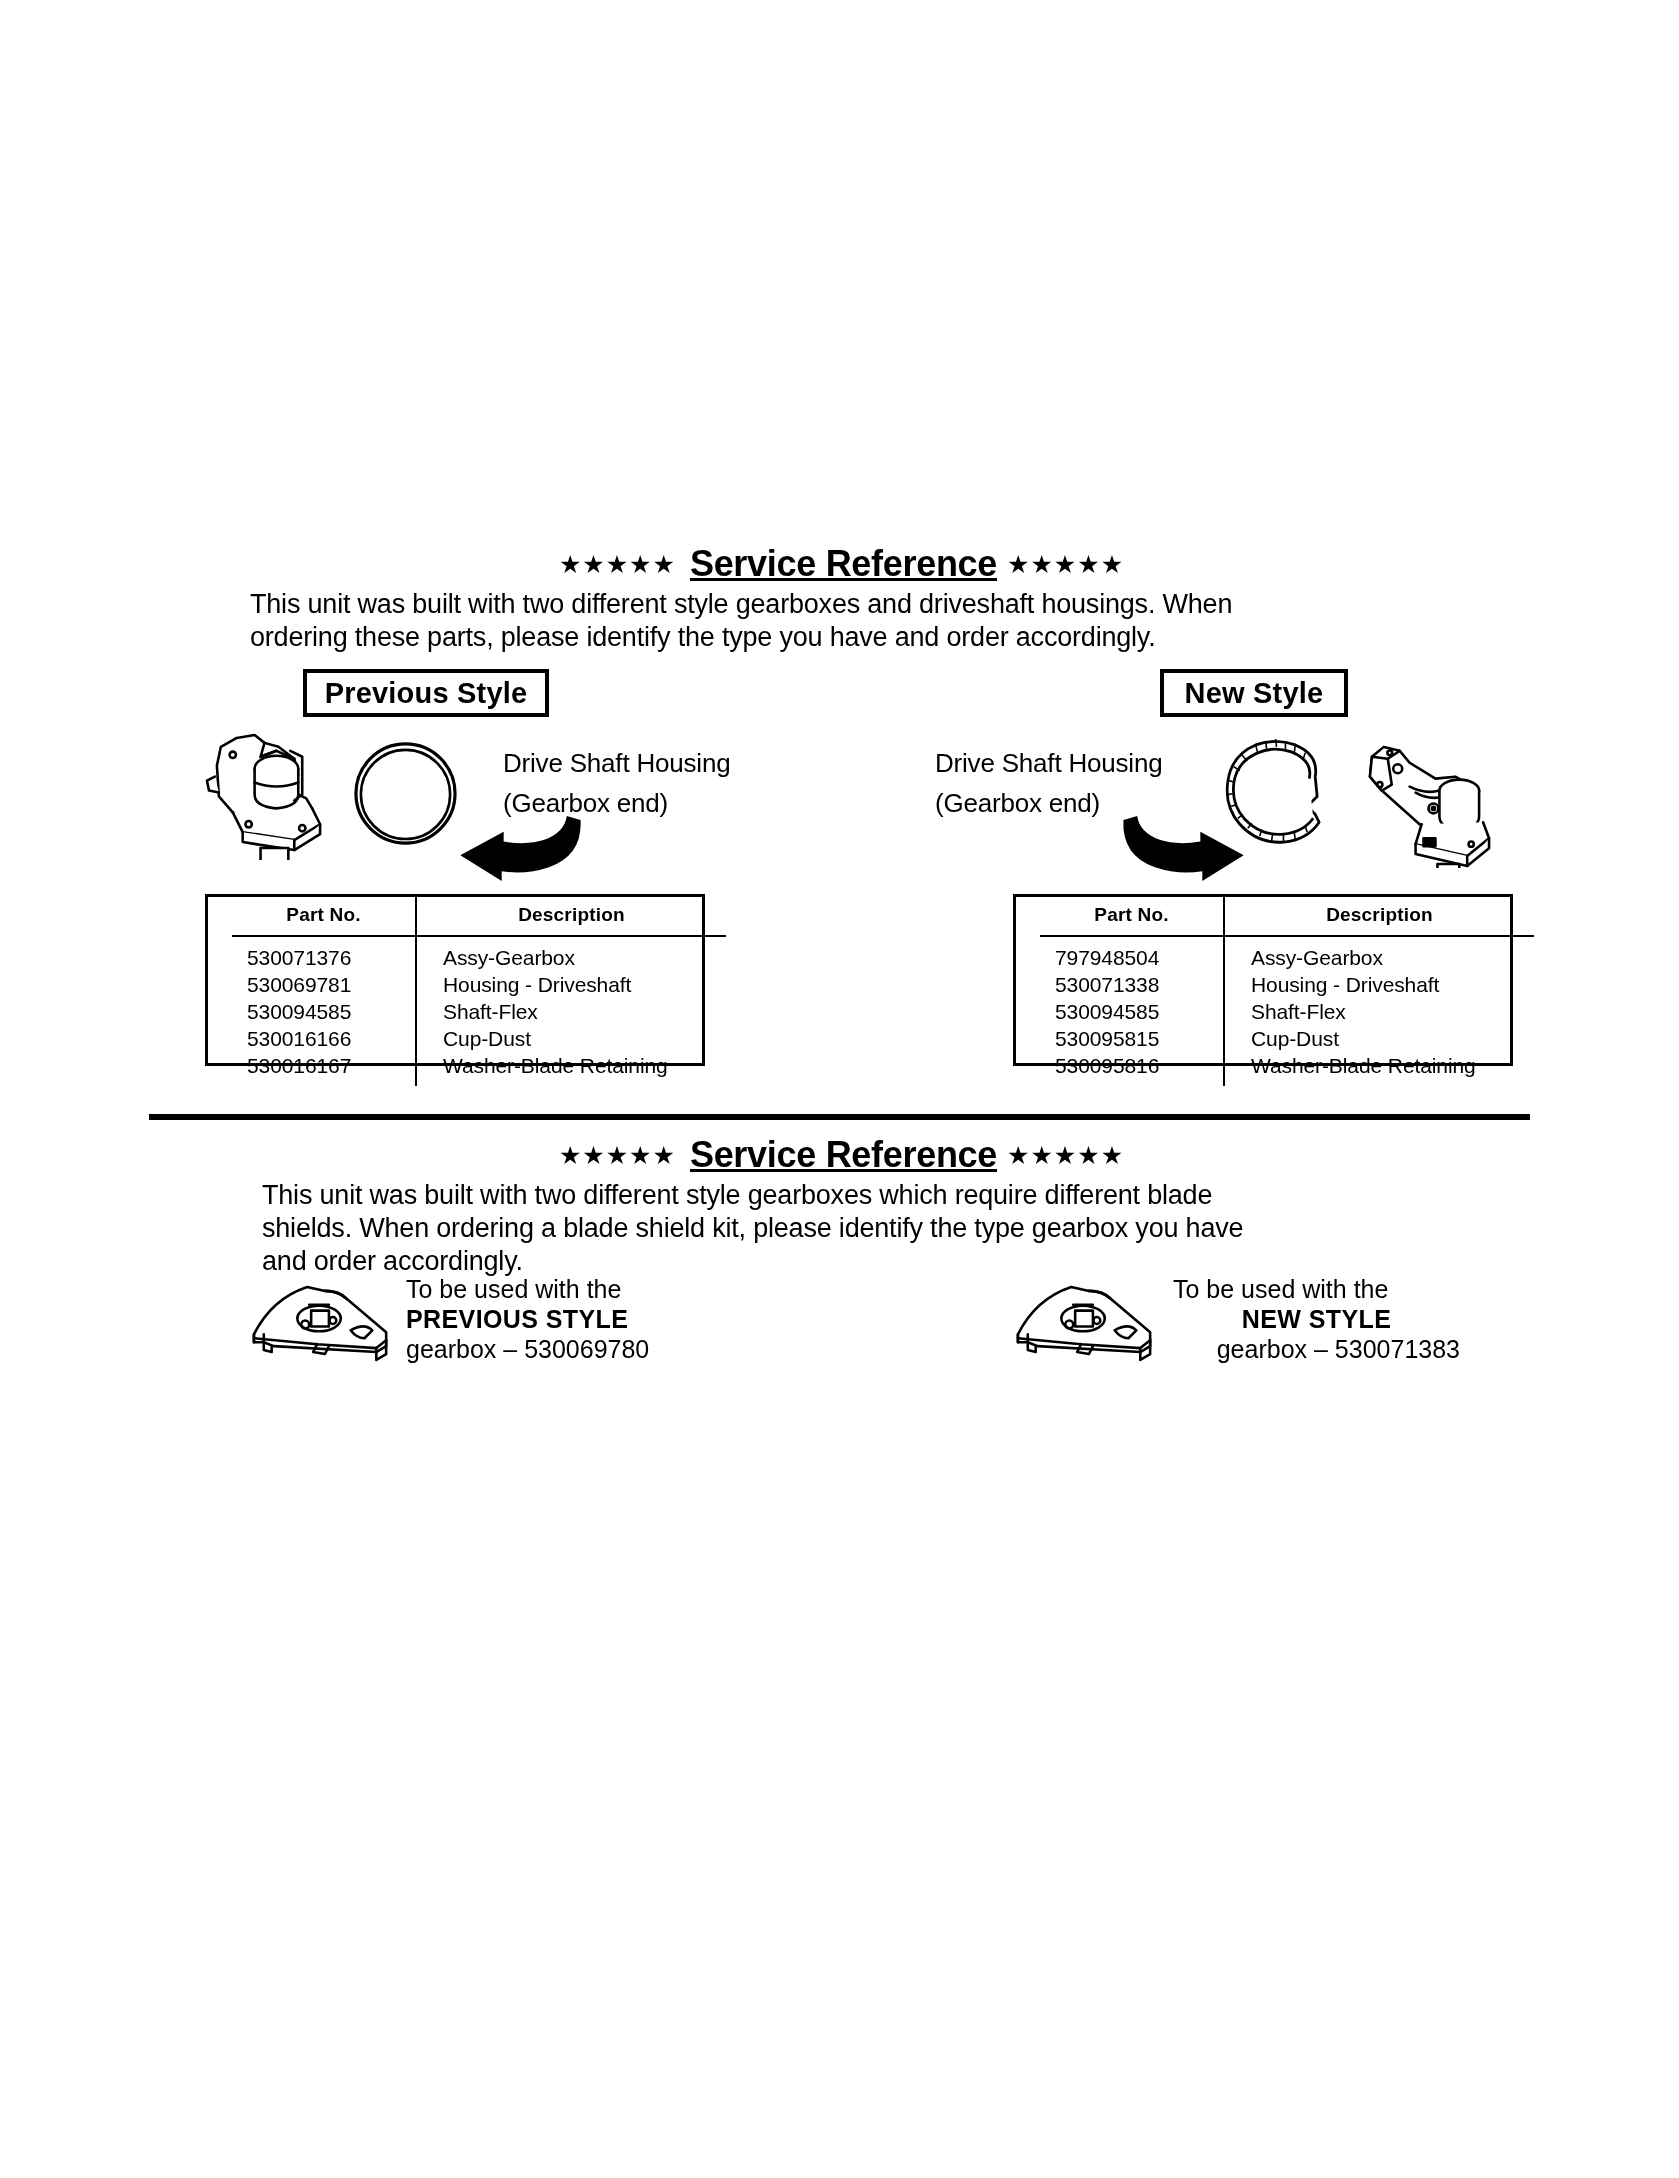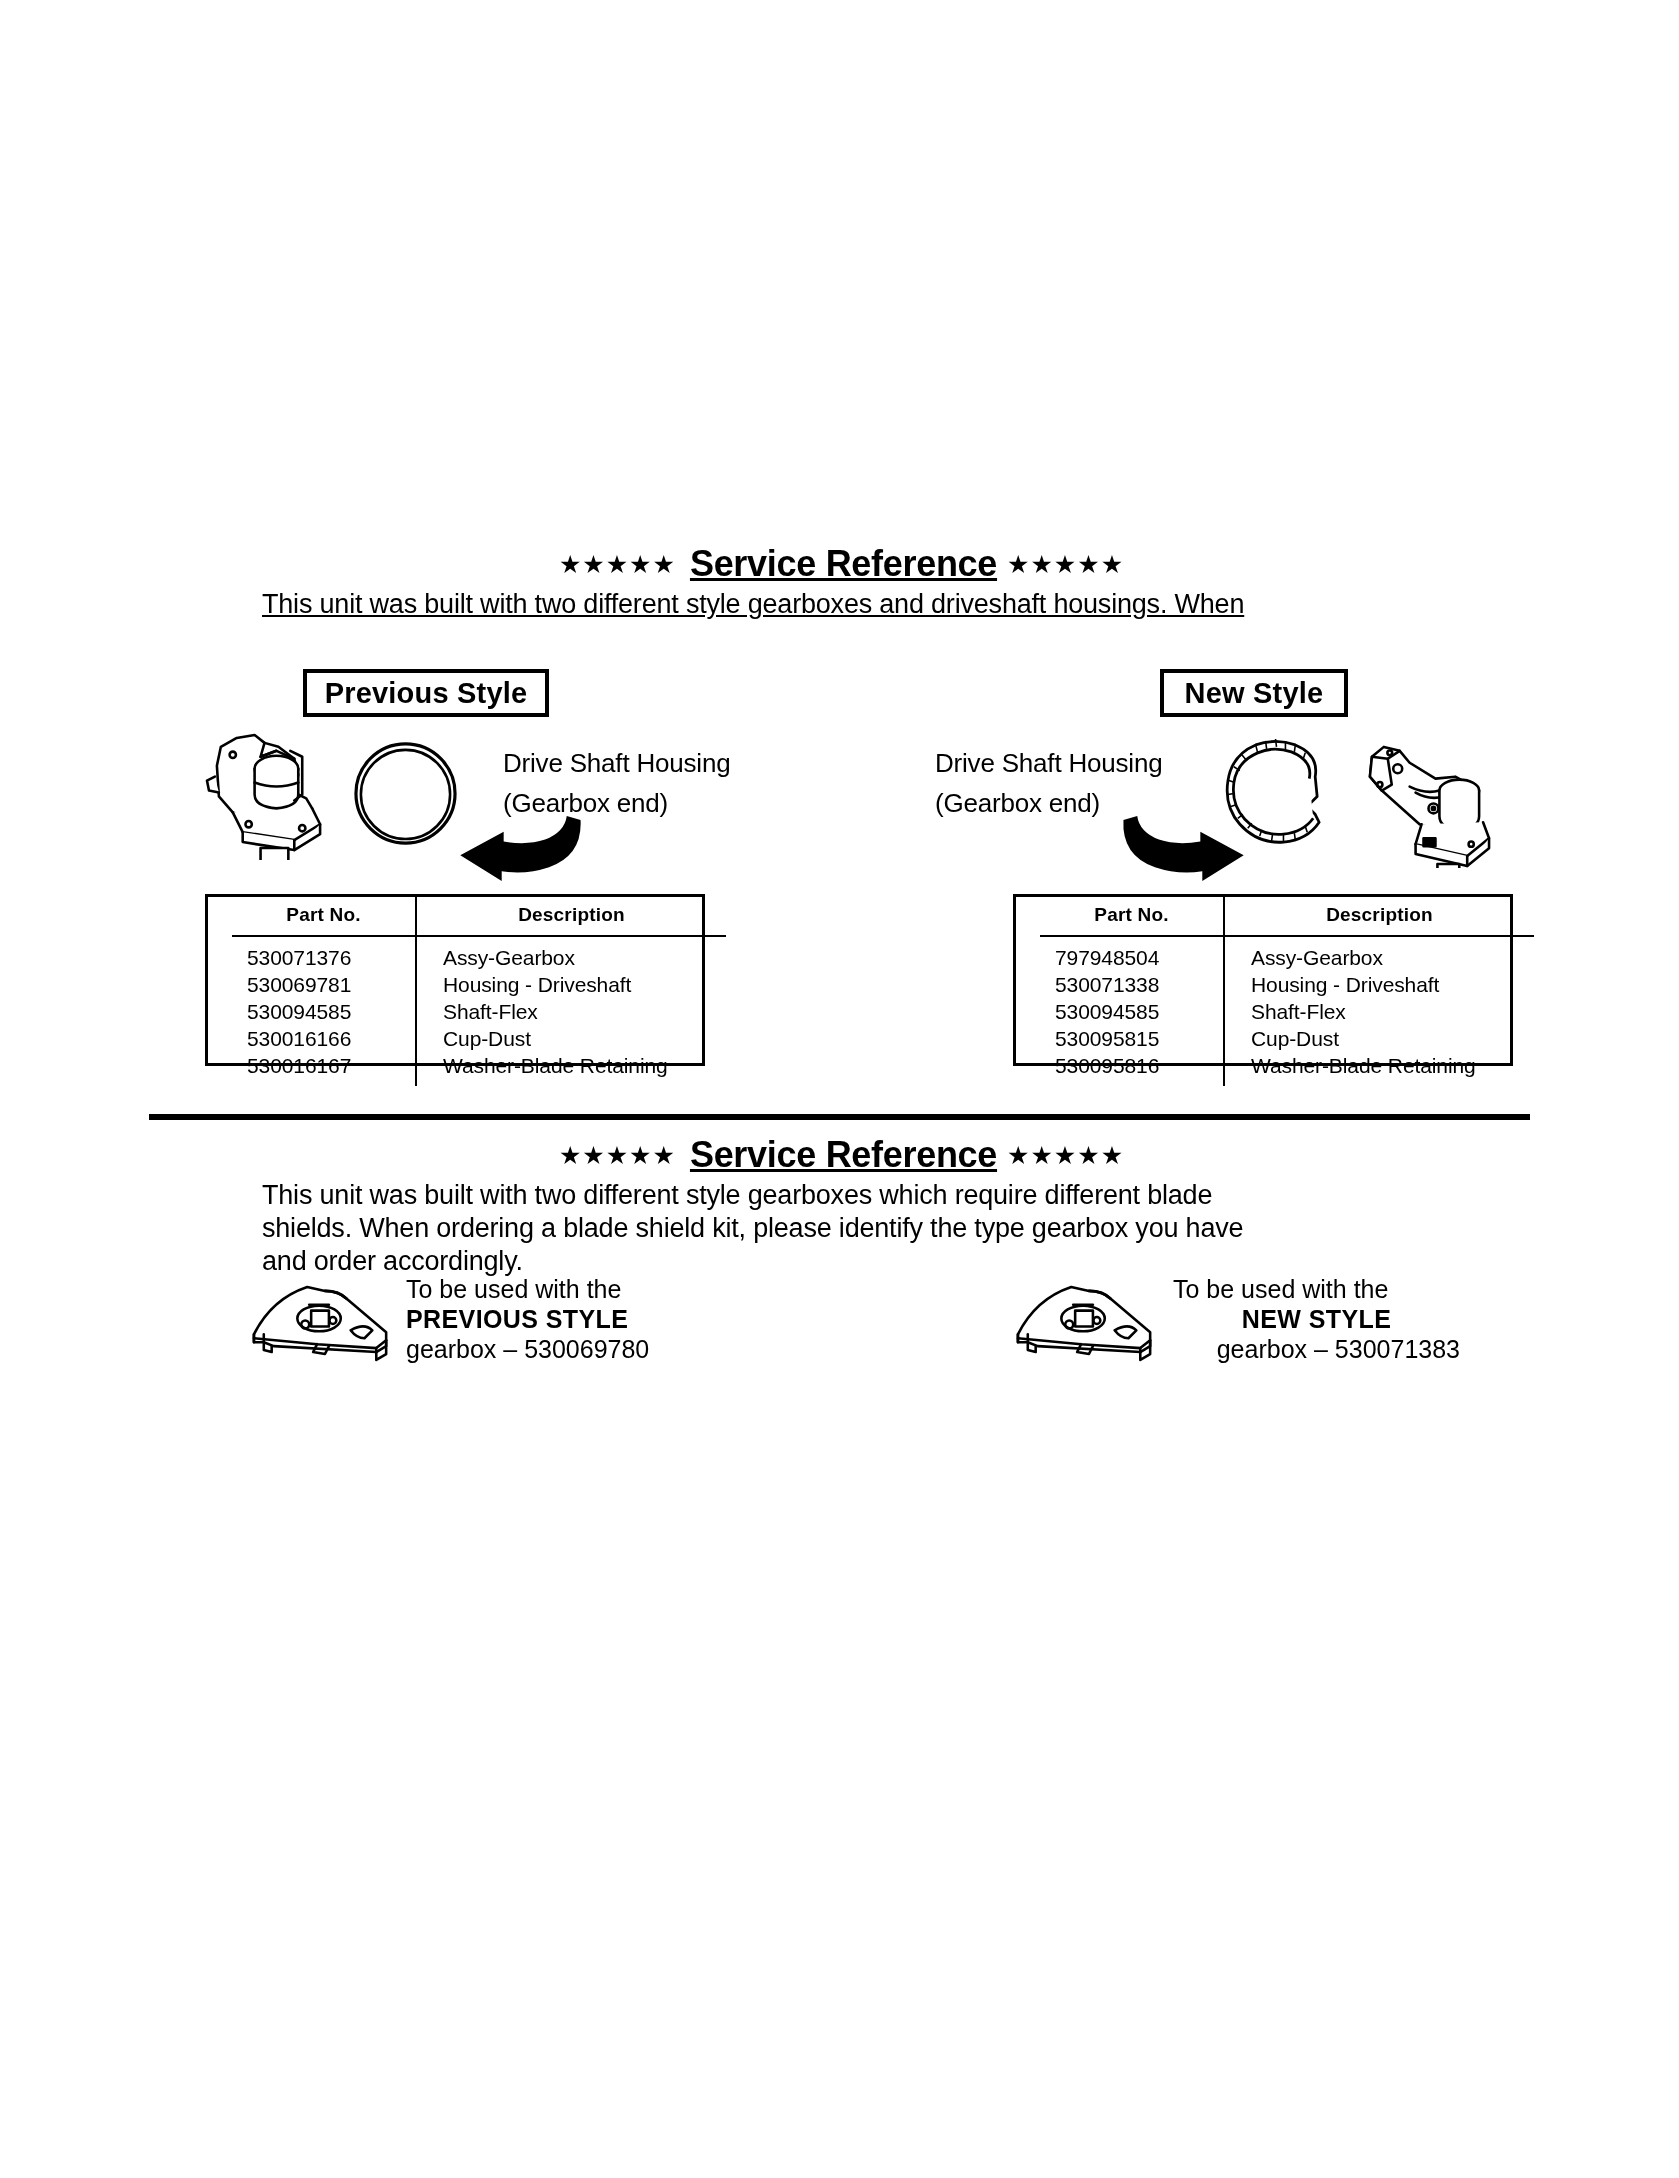--- a/index.html
+++ b/index.html
@@ -143,22 +143,23 @@
 <body>
 
 <div id="page">
 
   <div class="sr-title" style="left:485px; top:543px; width:713px; height:42px;">
     <span class="stars stars-left">★★★★★</span>
     <span class="sr-title-text">Service Reference</span>
     <span class="stars stars-right">★★★★★</span>
   </div>
 
-  <div class="sr-body" style="left:262px; top:588px; width:1178px;text-decoration:underline;">
+  <div class="sr-body" style="left:250px; top:588px; width:1178px;">
     <div>This unit was built with  two different style gearboxes and driveshaft housings. When</div>
+    <div>ordering these parts, please identify the type you have and order accordingly.</div>
   </div>
 
   <div class="style-box" style="left:303px; top:669px; width:246px; height:48px;">
     <span>Previous Style</span>
   </div>
 
   <div class="style-box" style="left:1160px; top:669px; width:188px; height:48px;">
     <span>New Style</span>
   </div>
 

